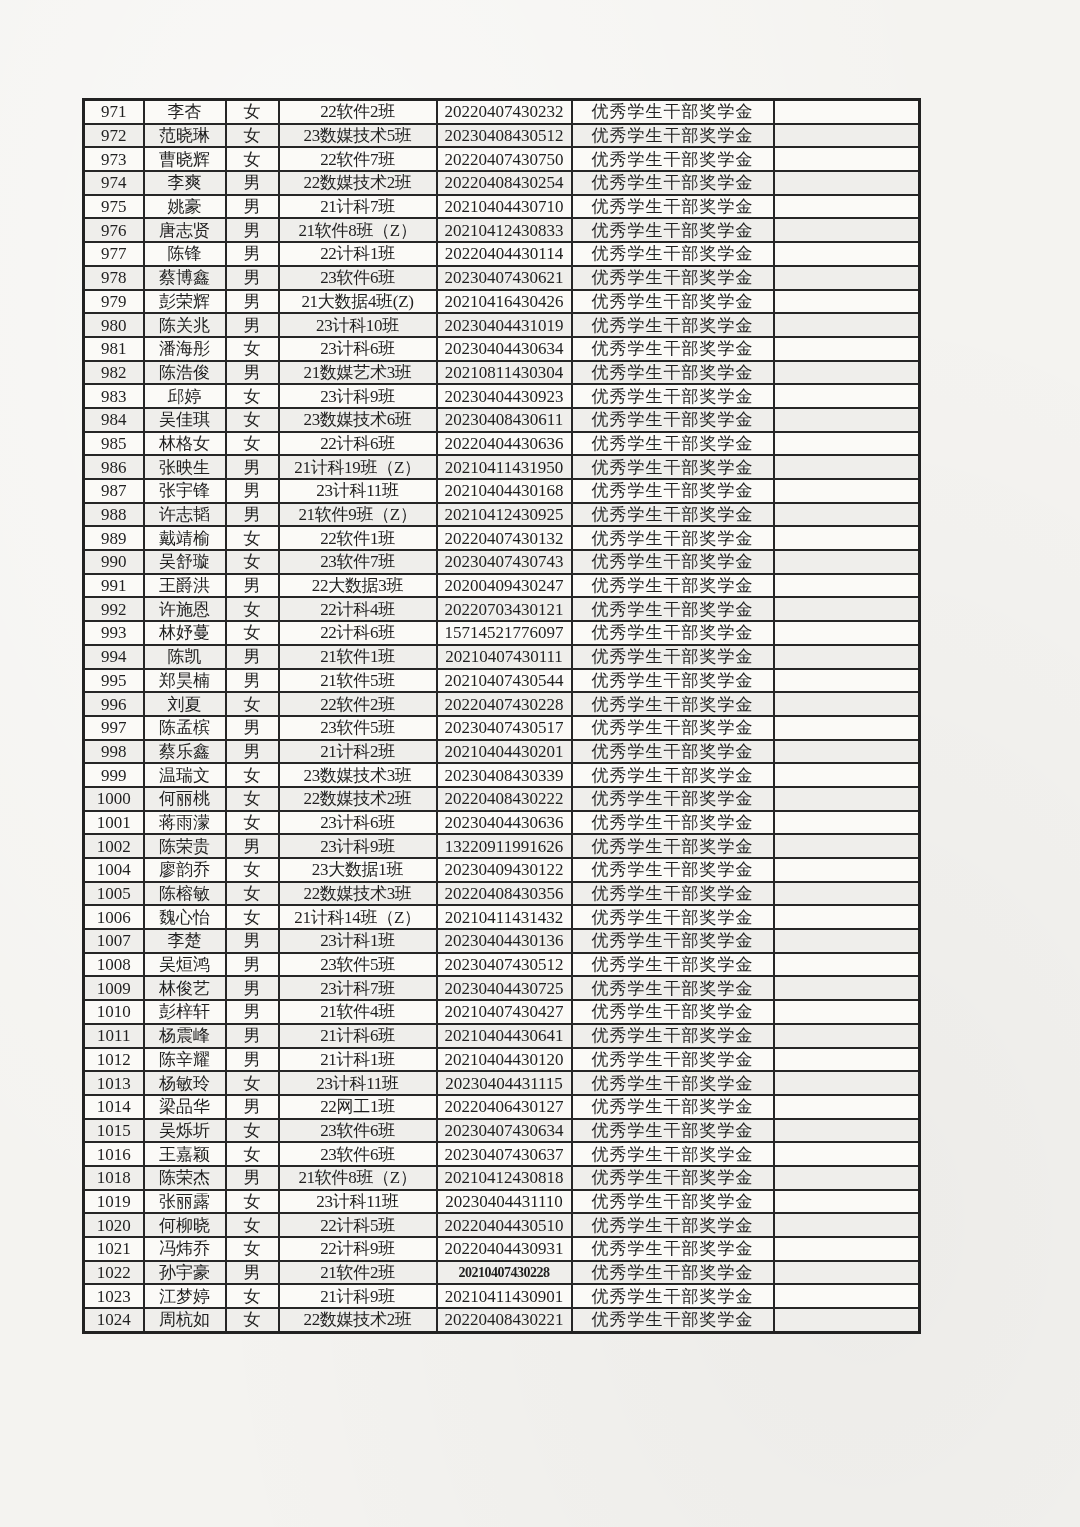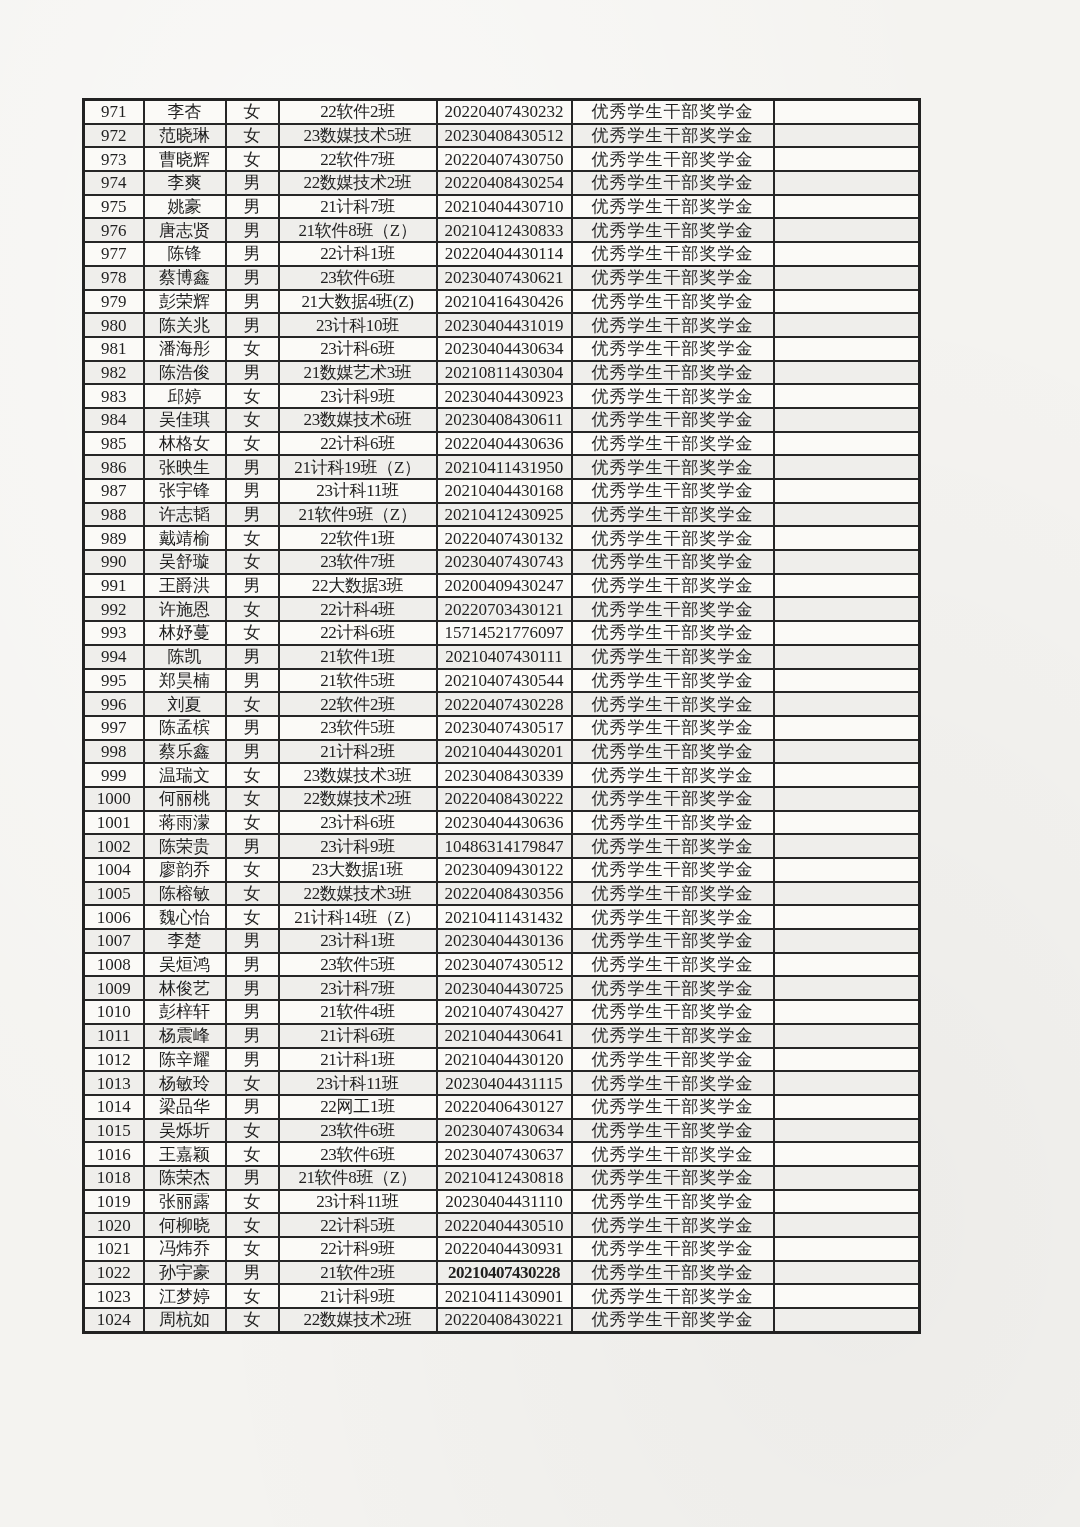--- a/index.html
+++ b/index.html
@@ -52,21 +52,21 @@
   td.col-class {
     font-size: 16px;
     letter-spacing: -0.3px;
     font-family: Liberation Serif, serif;
   }
   td.col-award {
     letter-spacing: 1px;
   }
   td.col-id.em {
     font-weight: bold;
-    font-size: 17px;
+    font-size: 14px;
     letter-spacing: -0.5px;
   }
 </style>
 </head>
 <body>
 
 <div class="page">
   <table class="grid">
     <colgroup>
       <col style="width:60px">
@@ -355,21 +355,21 @@
           <td class="col-class">23计科6班</td>
           <td class="col-id">20230404430636</td>
           <td class="col-award">优秀学生干部奖学金</td>
           <td class="col-note"></td>
         </tr>
         <tr>
           <td class="col-index">1002</td>
           <td class="col-name">陈荣贵</td>
           <td class="col-gender">男</td>
           <td class="col-class">23计科9班</td>
-          <td class="col-id">10486314179847</td>
+          <td class="col-id">13220911991626</td>
           <td class="col-award">优秀学生干部奖学金</td>
           <td class="col-note"></td>
         </tr>
         <tr>
           <td class="col-index">1004</td>
           <td class="col-name">廖韵乔</td>
           <td class="col-gender">女</td>
           <td class="col-class">23大数据1班</td>
           <td class="col-id">20230409430122</td>
           <td class="col-award">优秀学生干部奖学金</td>

